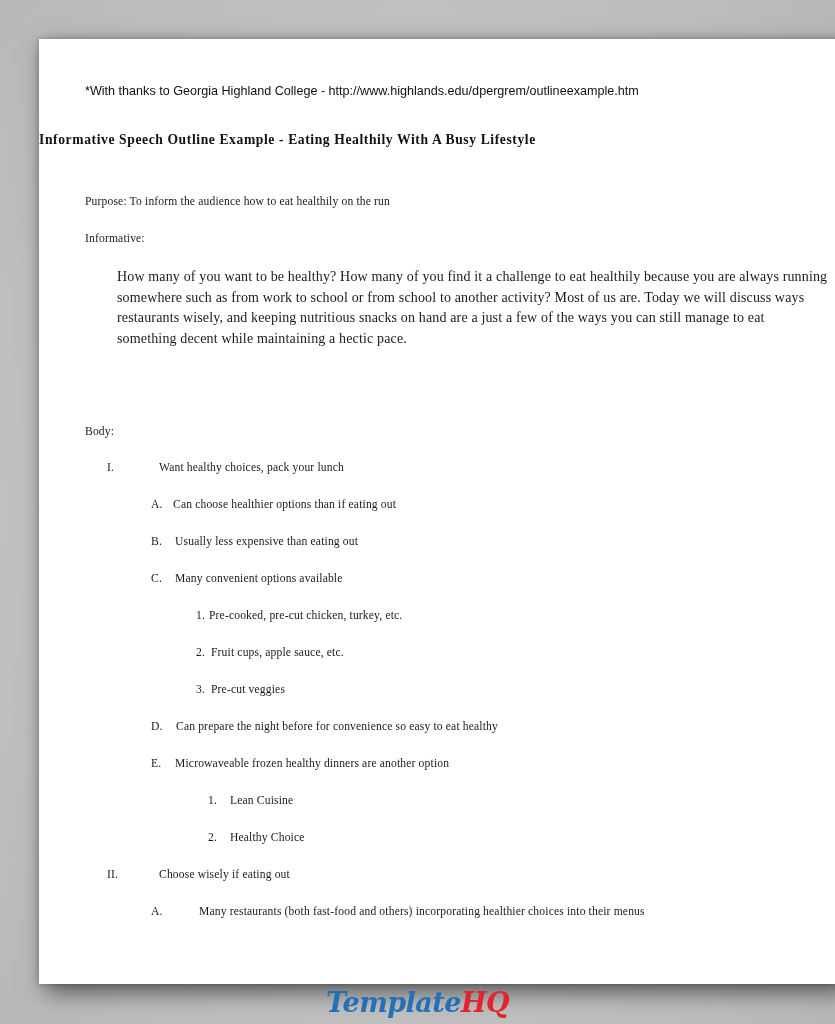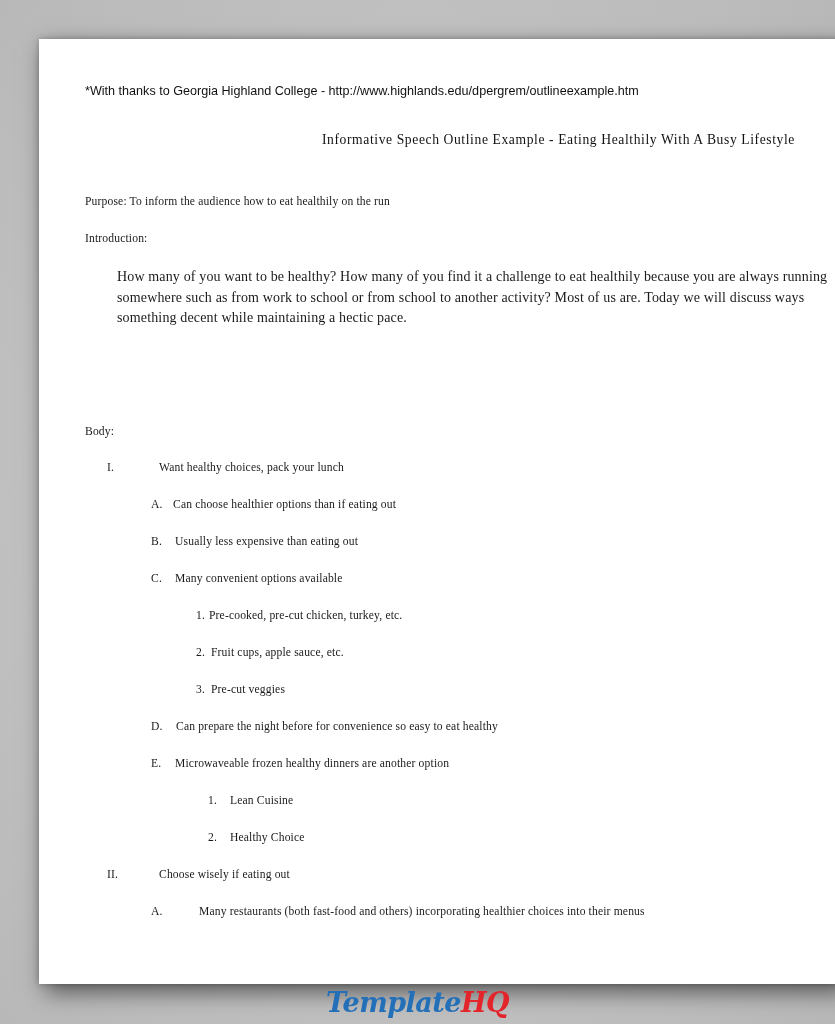--- a/index.html
+++ b/index.html
@@ -9,44 +9,45 @@
     font-family: "Liberation Serif", serif; color: #1a1a1a;
   }
   .page {
     position: absolute; left: 39px; top: 39px; width: 756px; height: 945px;
     background: #ffffff;
     box-shadow: 6px 8px 22px rgba(0,0,0,0.55), 0 0 6px rgba(0,0,0,0.25);
     padding-left: 47px;
   }
   .abs { position: absolute; white-space: nowrap; }
   .credit { font-family: "Liberation Sans", sans-serif; font-size: 12.6px; left: 46px; top: 45px; color: #111; }
-  .title { font-weight: normal; font-size: 13.6px; letter-spacing: 0.6px; left: 0; width: 756px; text-align: right; top: 93px; color: #111; }
+  .title { font-weight: bold; font-size: 13.6px; letter-spacing: 0.6px; left: 0; width: 756px; text-align: left; top: 93px; color: #111; }
   .txt { font-size: 11.6px; letter-spacing: 0.15px; }
   .para { position: absolute; left: 46px; top: 228px; width: 680px; font-size: 14px; line-height: 20.5px; letter-spacing: 0.15px; margin-left: 32px; }
   .para span { display: block; white-space: nowrap; }
   .brand {
     position: absolute; top: 987px; left: 0; width: 835px; text-align: center;
     font-family: "DejaVu Serif", serif; font-weight: bold; font-size: 27px; letter-spacing: -0.5px;
     font-style: italic;
   }
   .brand .b1 { color: #2470b8; }
   .brand .b2 { color: #e3242b; }
 </style>
 </head>
 <body>
 
 <div class="page">
   <div class="abs credit">*With thanks to Georgia Highland College - http://www.highlands.edu/dpergrem/outlineexample.htm</div>
   <div class="abs title">Informative Speech Outline Example - Eating Healthily With A Busy Lifestyle</div>
   <div class="abs txt" style="left:46px; top:156px;">Purpose:  To inform the audience how to eat healthily on the run</div>
-  <div class="abs txt" style="left:46px; top:193px;">Introduction:</div>
+  <div class="abs txt" style="left:46px; top:193px;">Informative:</div>
 
   <div class="para">
     <span>How many of you want to be healthy?  How many of you find it a challenge to eat healthily because you are always running</span>
     <span>somewhere such as from work to school or from school to another activity?  Most of us are.  Today we will discuss ways</span>
+    <span>restaurants wisely, and keeping nutritious snacks on hand are a just a few of the ways you can still manage to eat</span>
     <span>something decent while maintaining a hectic pace.</span>
   </div>
 
   <div class="abs txt" style="left:46px; top:386px;">Body:</div>
 
   <div class="abs txt" style="left:68px; top:422px;">I.</div>
   <div class="abs txt" style="left:120px; top:422px;">Want healthy choices, pack your lunch</div>
 
   <div class="abs txt" style="left:112px; top:459px;">A.</div>
   <div class="abs txt" style="left:134px; top:459px;">Can choose healthier options than if eating out</div>

